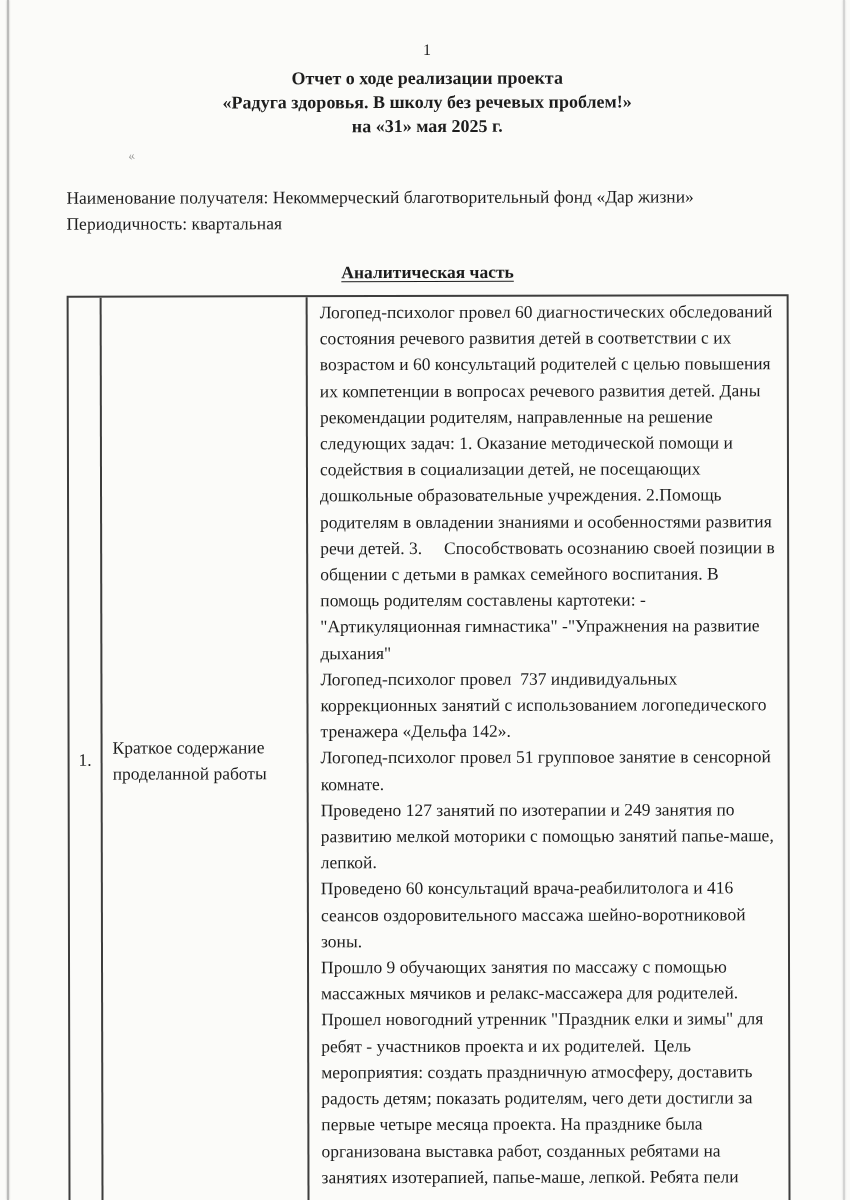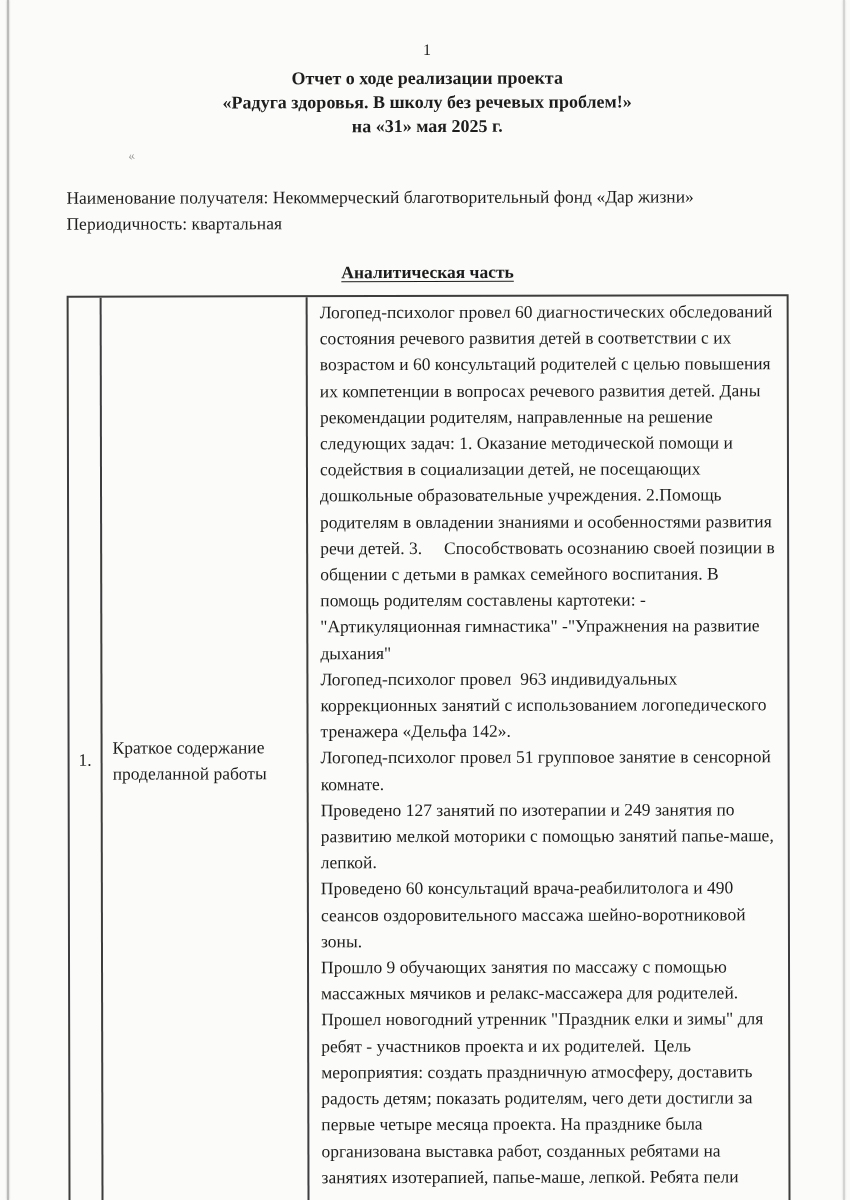--- a/index.html
+++ b/index.html
@@ -135,23 +135,23 @@
       <div>Периодичность: квартальная</div>
     </div>
 
     <div class="section-heading">Аналитическая часть</div>
 
     <div class="report-table">
       <div class="cell num">1.</div>
       <div class="cell label">Краткое содержание проделанной работы</div>
       <div class="cell body">
         <p>Логопед-психолог провел 60 диагностических обследований состояния речевого развития детей в соответствии с их возрастом и 60 консультаций родителей с целью повышения их компетенции в вопросах речевого развития детей. Даны рекомендации родителям, направленные на решение следующих задач: 1. Оказание методической помощи и содействия в социализации детей, не посещающих дошкольные образовательные учреждения. 2.Помощь родителям в овладении знаниями и особенностями развития речи детей. 3.     Способствовать осознанию своей позиции в общении с детьми в рамках семейного воспитания. В помощь родителям составлены картотеки: - "Артикуляционная гимнастика" -"Упражнения на развитие дыхания"</p>
-        <p>Логопед-психолог провел  963 индивидуальных коррекционных занятий с использованием логопедического тренажера «Дельфа 142».</p>
+        <p>Логопед-психолог провел  737 индивидуальных коррекционных занятий с использованием логопедического тренажера «Дельфа 142».</p>
         <p>Логопед-психолог провел 51 групповое занятие в сенсорной комнате.</p>
         <p>Проведено 127 занятий по изотерапии и 249 занятия по развитию мелкой моторики с помощью занятий папье-маше, лепкой.</p>
-        <p>Проведено 60 консультаций врача-реабилитолога и 490 сеансов оздоровительного массажа шейно-воротниковой зоны.</p>
+        <p>Проведено 60 консультаций врача-реабилитолога и 416 сеансов оздоровительного массажа шейно-воротниковой зоны.</p>
         <p>Прошло 9 обучающих занятия по массажу с помощью массажных мячиков и релакс-массажера для родителей.</p>
         <p>Прошел новогодний утренник "Праздник елки и зимы" для ребят - участников проекта и их родителей.  Цель мероприятия: создать праздничную атмосферу, доставить радость детям; показать родителям, чего дети достигли за первые четыре месяца проекта. На празднике была организована выставка работ, созданных ребятами на занятиях изотерапией, папье-маше, лепкой. Ребята пели песни и рассказывали стихи,</p>
       </div>
     </div>
 
   </div>
 </div>
 
 </body></html>

